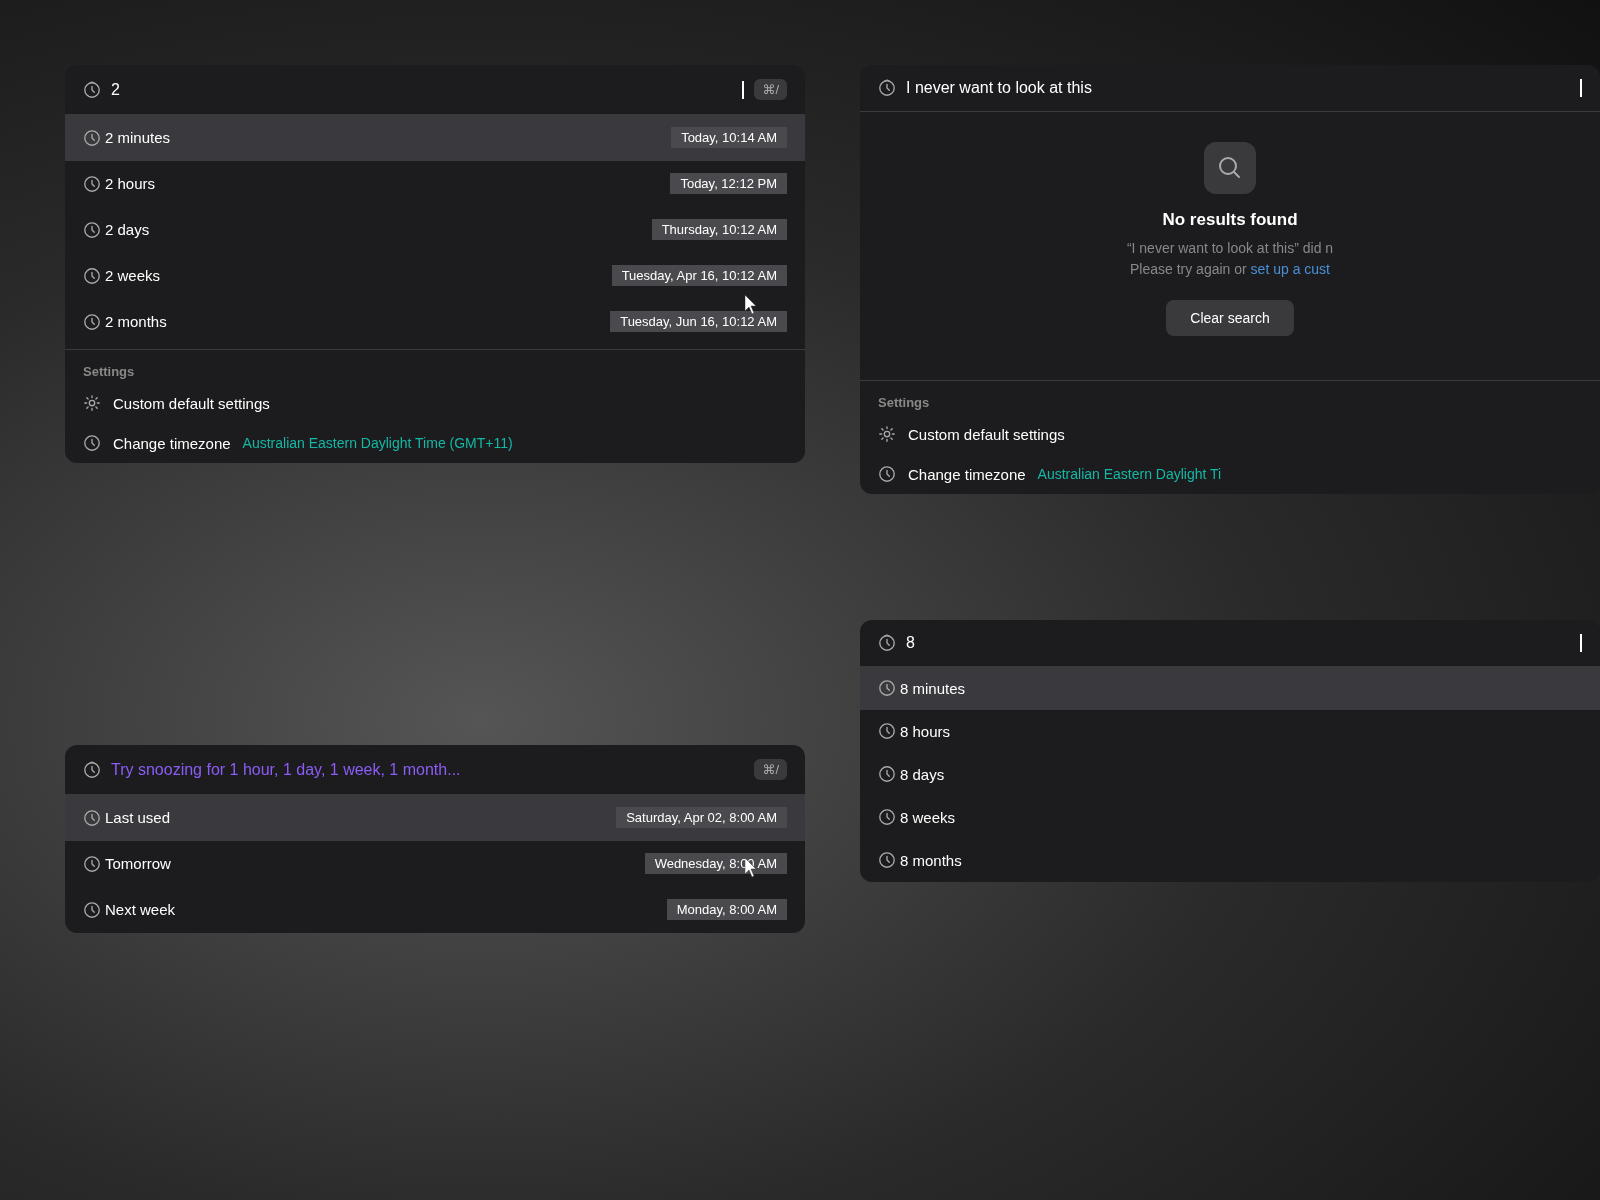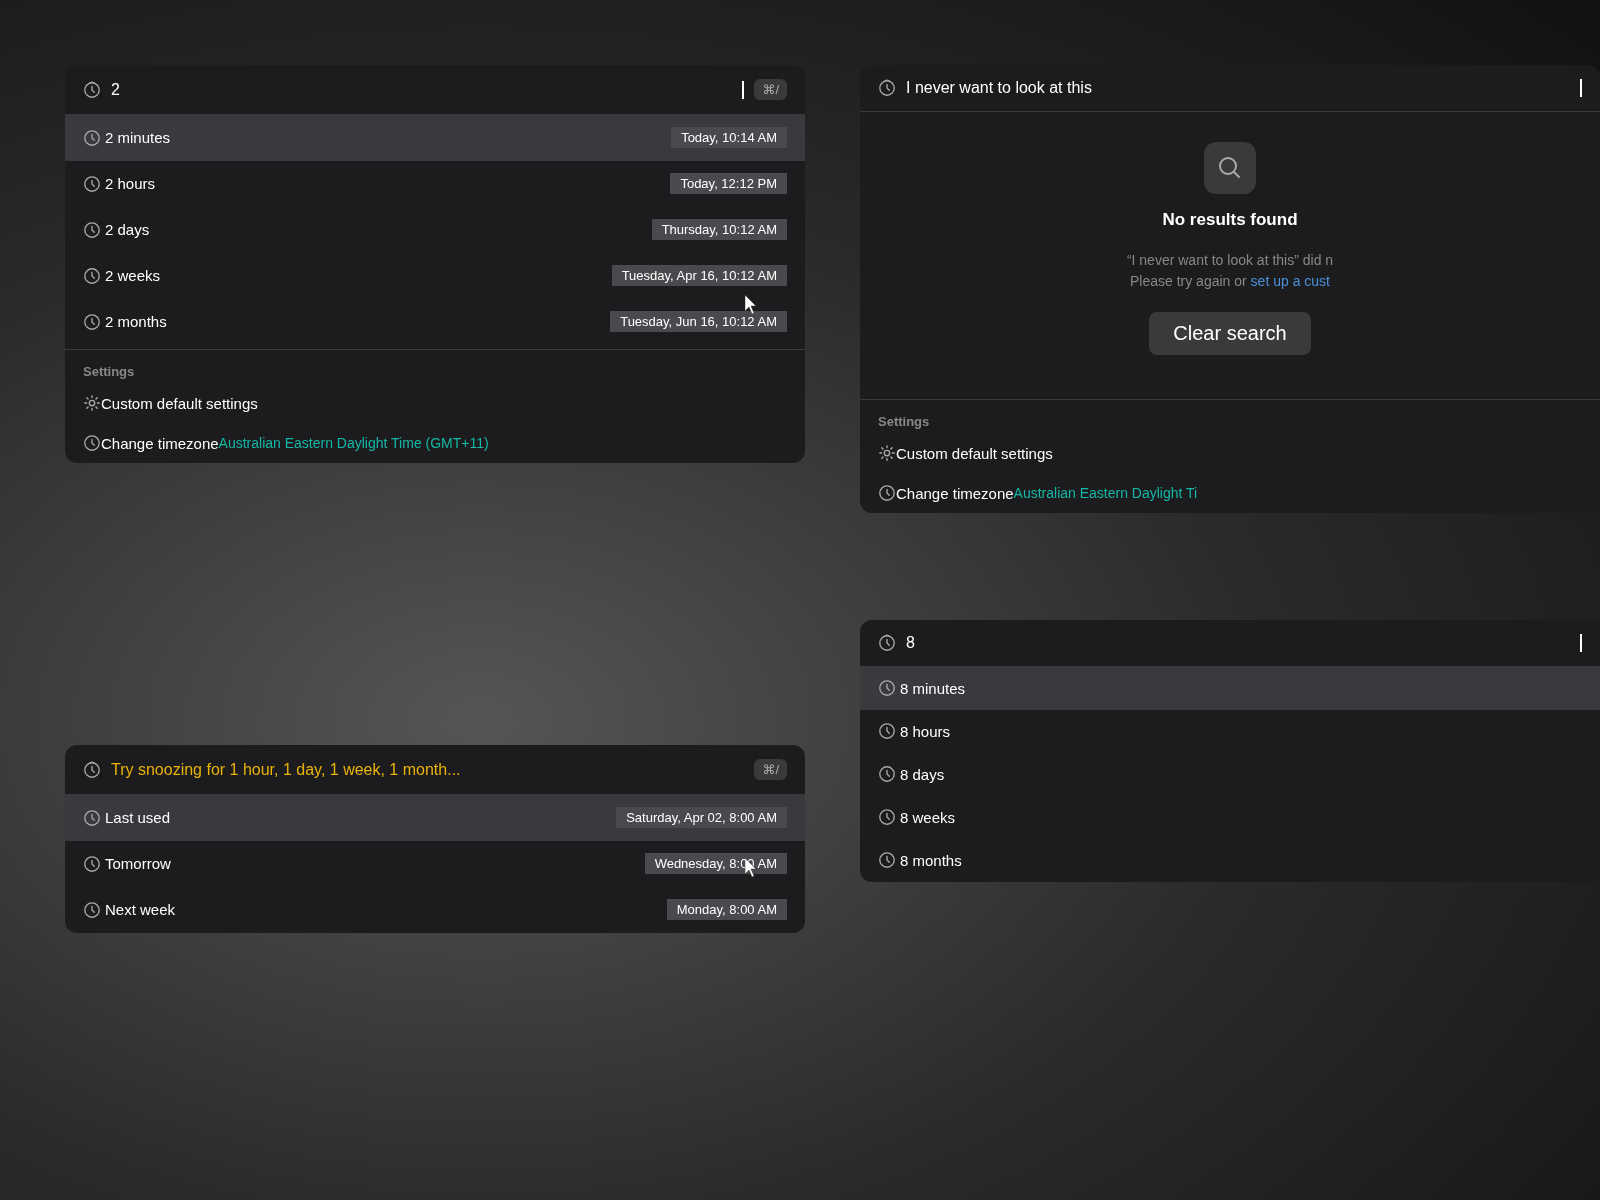--- a/index.html
+++ b/index.html
@@ -67,21 +67,21 @@
     }
 
     .search-input-text {
       font-size: 16px;
       color: #fff;
       flex: 1;
     }
 
     .placeholder-text {
       font-size: 16px;
-      color: #eab308;
+      color: #8b5cf6;
     }
 
     .result-item {
       display: flex;
       align-items: center;
       padding: 12px 18px;
       gap: 4px;
       cursor: pointer;
       border-bottom: 1px solid transparent;
     }
@@ -114,21 +114,21 @@
       font-size: 13px;
       color: #888;
       font-weight: 600;
       text-transform: none;
     }
 
     .settings-item {
       display: flex;
       align-items: center;
       padding: 11px 18px;
-      gap: 0;
+      gap: 12px;
       cursor: pointer;
     }
 
     .settings-label {
       font-size: 15px;
       color: #fff;
       font-weight: 500;
     }
 
     .settings-sublabel {
@@ -152,42 +152,42 @@
       display: flex;
       align-items: center;
       justify-content: center;
       margin-bottom: 16px;
     }
 
     .no-results-title {
       font-size: 17px;
       font-weight: 600;
       color: #fff;
-      margin-bottom: 20px;
+      margin-bottom: 8px;
     }
 
     .no-results-desc {
       font-size: 14px;
       color: #888;
       text-align: center;
       line-height: 1.5;
       margin-bottom: 20px;
     }
 
     .no-results-desc a {
       color: #4a90d9;
       text-decoration: none;
     }
 
     .clear-search-btn {
       background: #3a3a3c;
       border: none;
       border-radius: 8px;
       color: #fff;
-      font-size: 20px;
+      font-size: 14px;
       padding: 10px 24px;
       cursor: pointer;
       margin-bottom: 20px;
     }
 
     .settings-divider {
       height: 1px;
       background: #3a3a3c;
       margin: 4px 0;
     }

